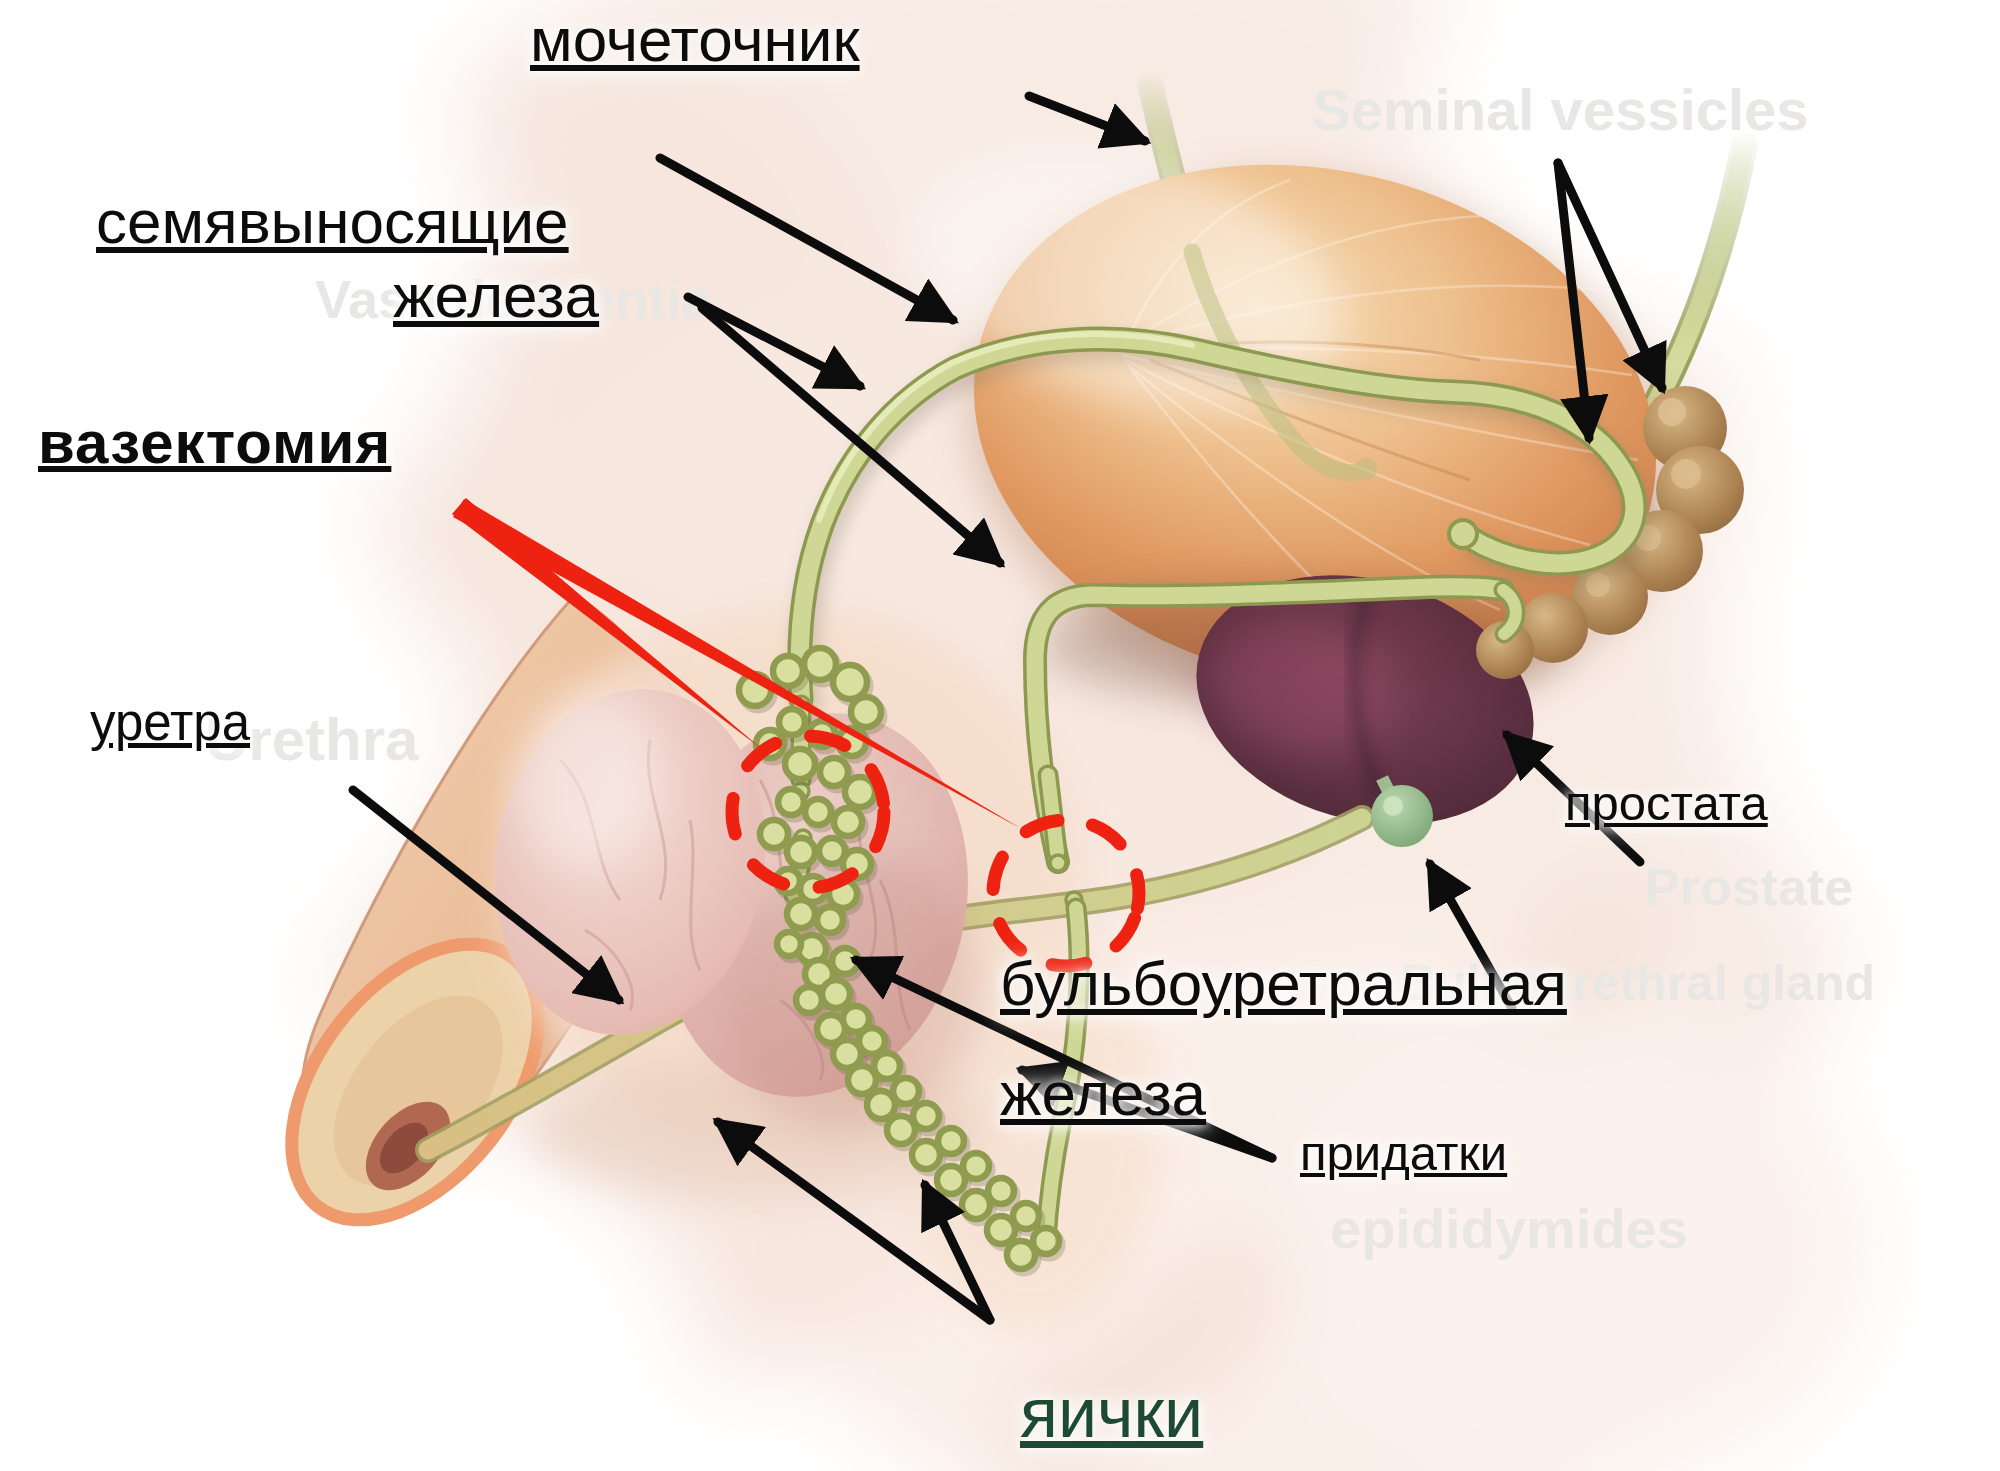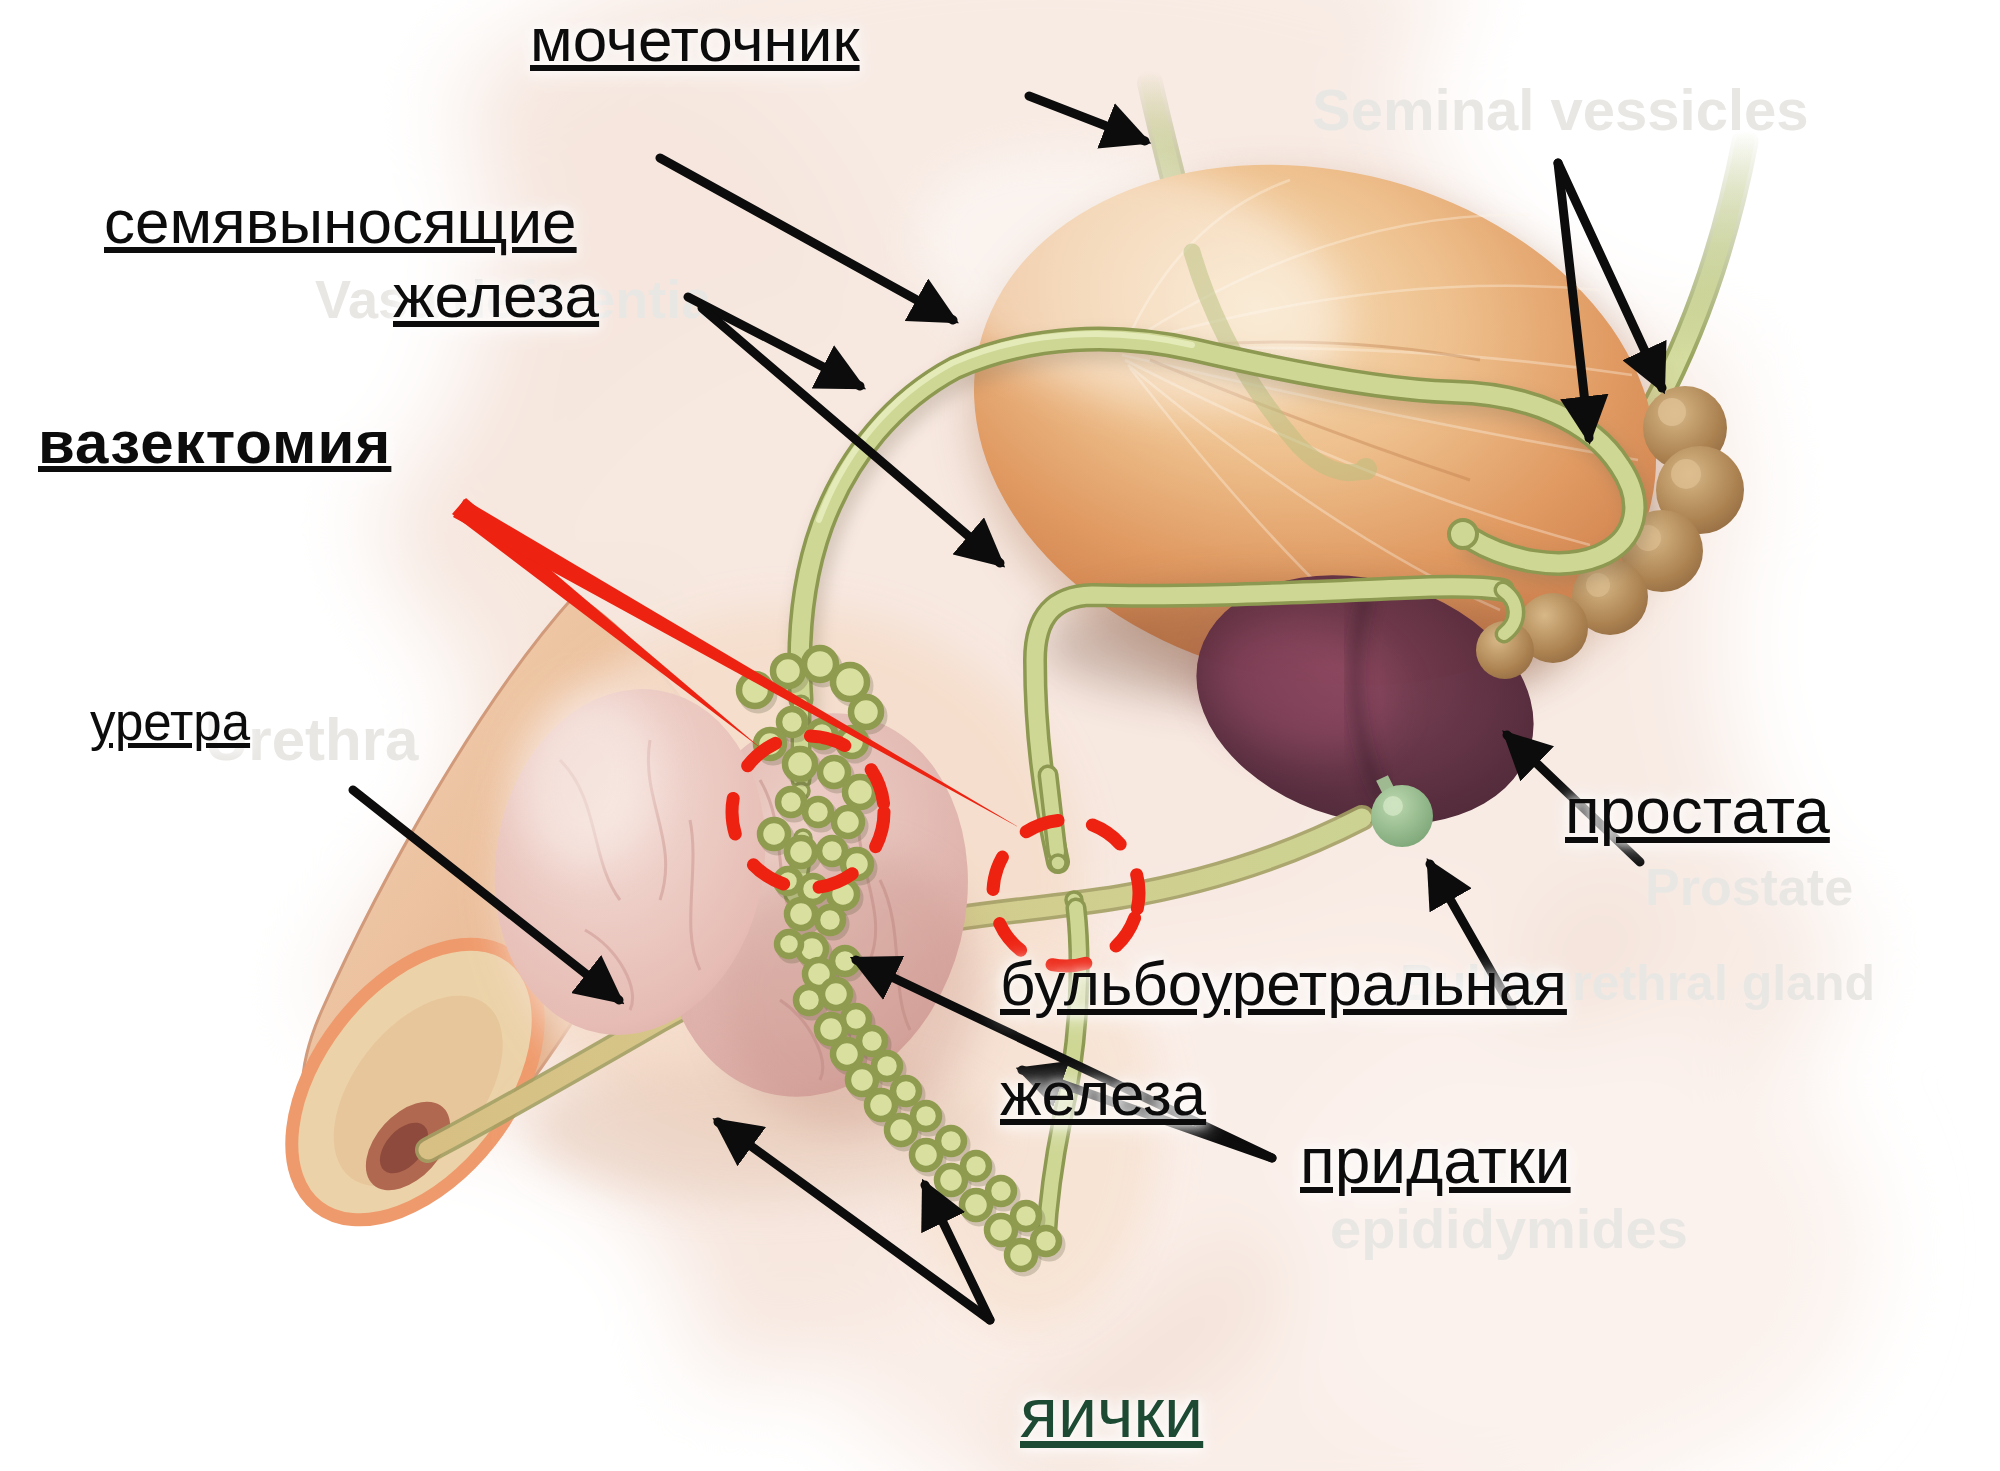--- a/index.html
+++ b/index.html
@@ -13,21 +13,21 @@
     position:relative;width:2000px;height:1471px;overflow:hidden;
     background:#ffffff;font-family:"Liberation Sans","DejaVu Sans",sans-serif;
   }
   .stage svg.scene{position:absolute;left:0;top:0;}
   .lbl{
     position:absolute;color:var(--label-black);line-height:1.04;white-space:nowrap;
     text-shadow:0 0 10px rgba(255,255,255,.95),0 0 18px rgba(255,255,255,.9),0 0 30px rgba(255,255,255,.8);
     text-decoration:underline;
   }
   .lbl.sz62{font-size:62px;}
-  .lbl.sz64{font-size:64px;}
+  .lbl.sz64{font-size:49px;}
   .lbl.sz66{font-size:51px;}
   .lbl.sz70{font-size:70px;margin-top:42px;}
   .lbl.bold{font-weight:bold;font-size:60px;letter-spacing:1px;}
   .lbl.right{text-align:left;}
   .lbl.green{color:var(--testicle-green);}
 </style>
 </head>
 <body>
 
 <div class="stage">
@@ -414,21 +414,21 @@
       <path d="M 1512,1008 L 1430,864" marker-end="url(#ah)"></path>
       <path d="M 353,790 L 619,1000" marker-end="url(#ah)"></path>
       <path d="M 1272,1158 L 856,960" marker-end="url(#ah)"></path>
       <path d="M 1272,1158 L 1022,1070" marker-end="url(#ah)"></path>
       <path d="M 990,1320 L 718,1122" marker-end="url(#ah)"></path>
       <path d="M 990,1320 L 925,1185" marker-end="url(#ah)"></path>
     </g>
   </svg>
 
   <div class="lbl sz62" style="left:530px;top:8px;">мочеточник</div>
-  <div class="lbl sz62" style="left:104px;top:190px;">семявыносящие</div>
+  <div class="lbl sz62" style="left:96px;top:190px;">семявыносящие</div>
   <div class="lbl sz62" style="left:393px;top:264px;">железа</div>
   <div class="lbl bold" style="left:38px;top:412px;">вазектомия</div>
   <div class="lbl sz66" style="left:90px;top:696px;">уретра</div>
   <div class="lbl sz64" style="left:1565px;top:778px;">простата</div>
   <div class="lbl sz62 right" style="left:1000px;top:952px;width:950px;">бульбоуретральная</div>
   <div class="lbl sz62 right" style="left:1000px;top:1062px;width:950px;">железа</div>
   <div class="lbl sz64" style="left:1300px;top:1128px;">придатки</div>
   <div class="lbl sz70 green" style="left:1020px;top:1335px;">яички</div>
 </div>
 

